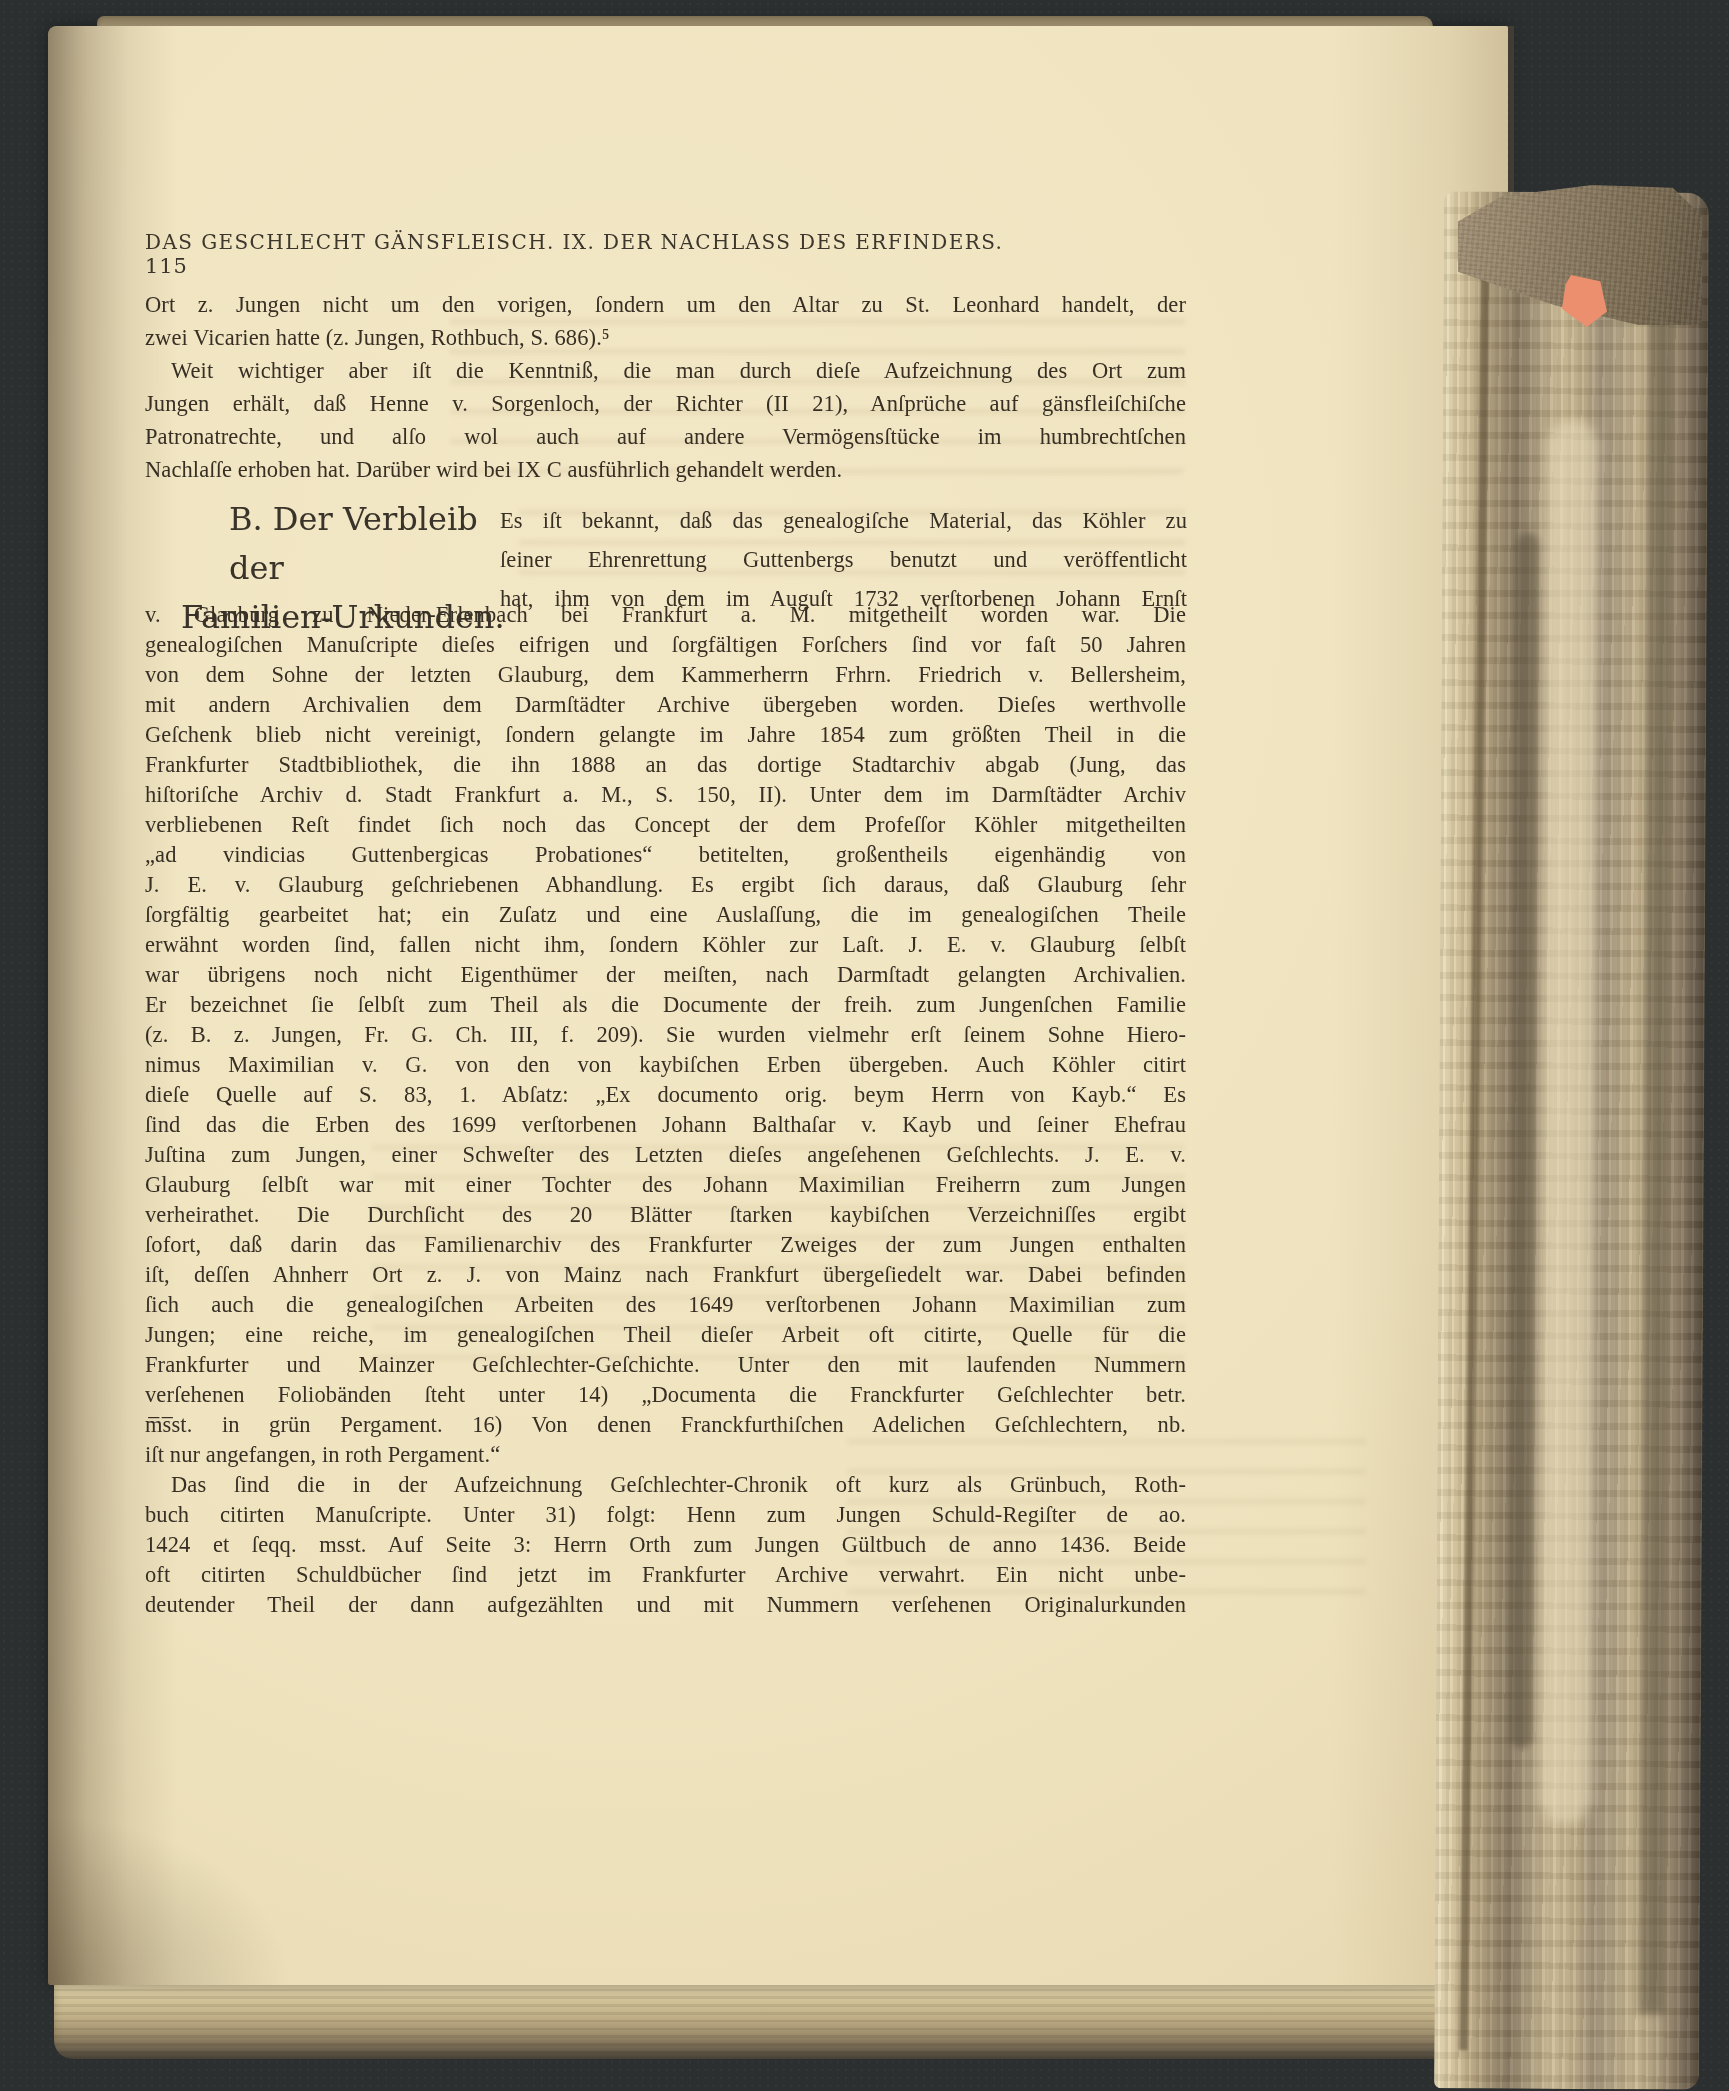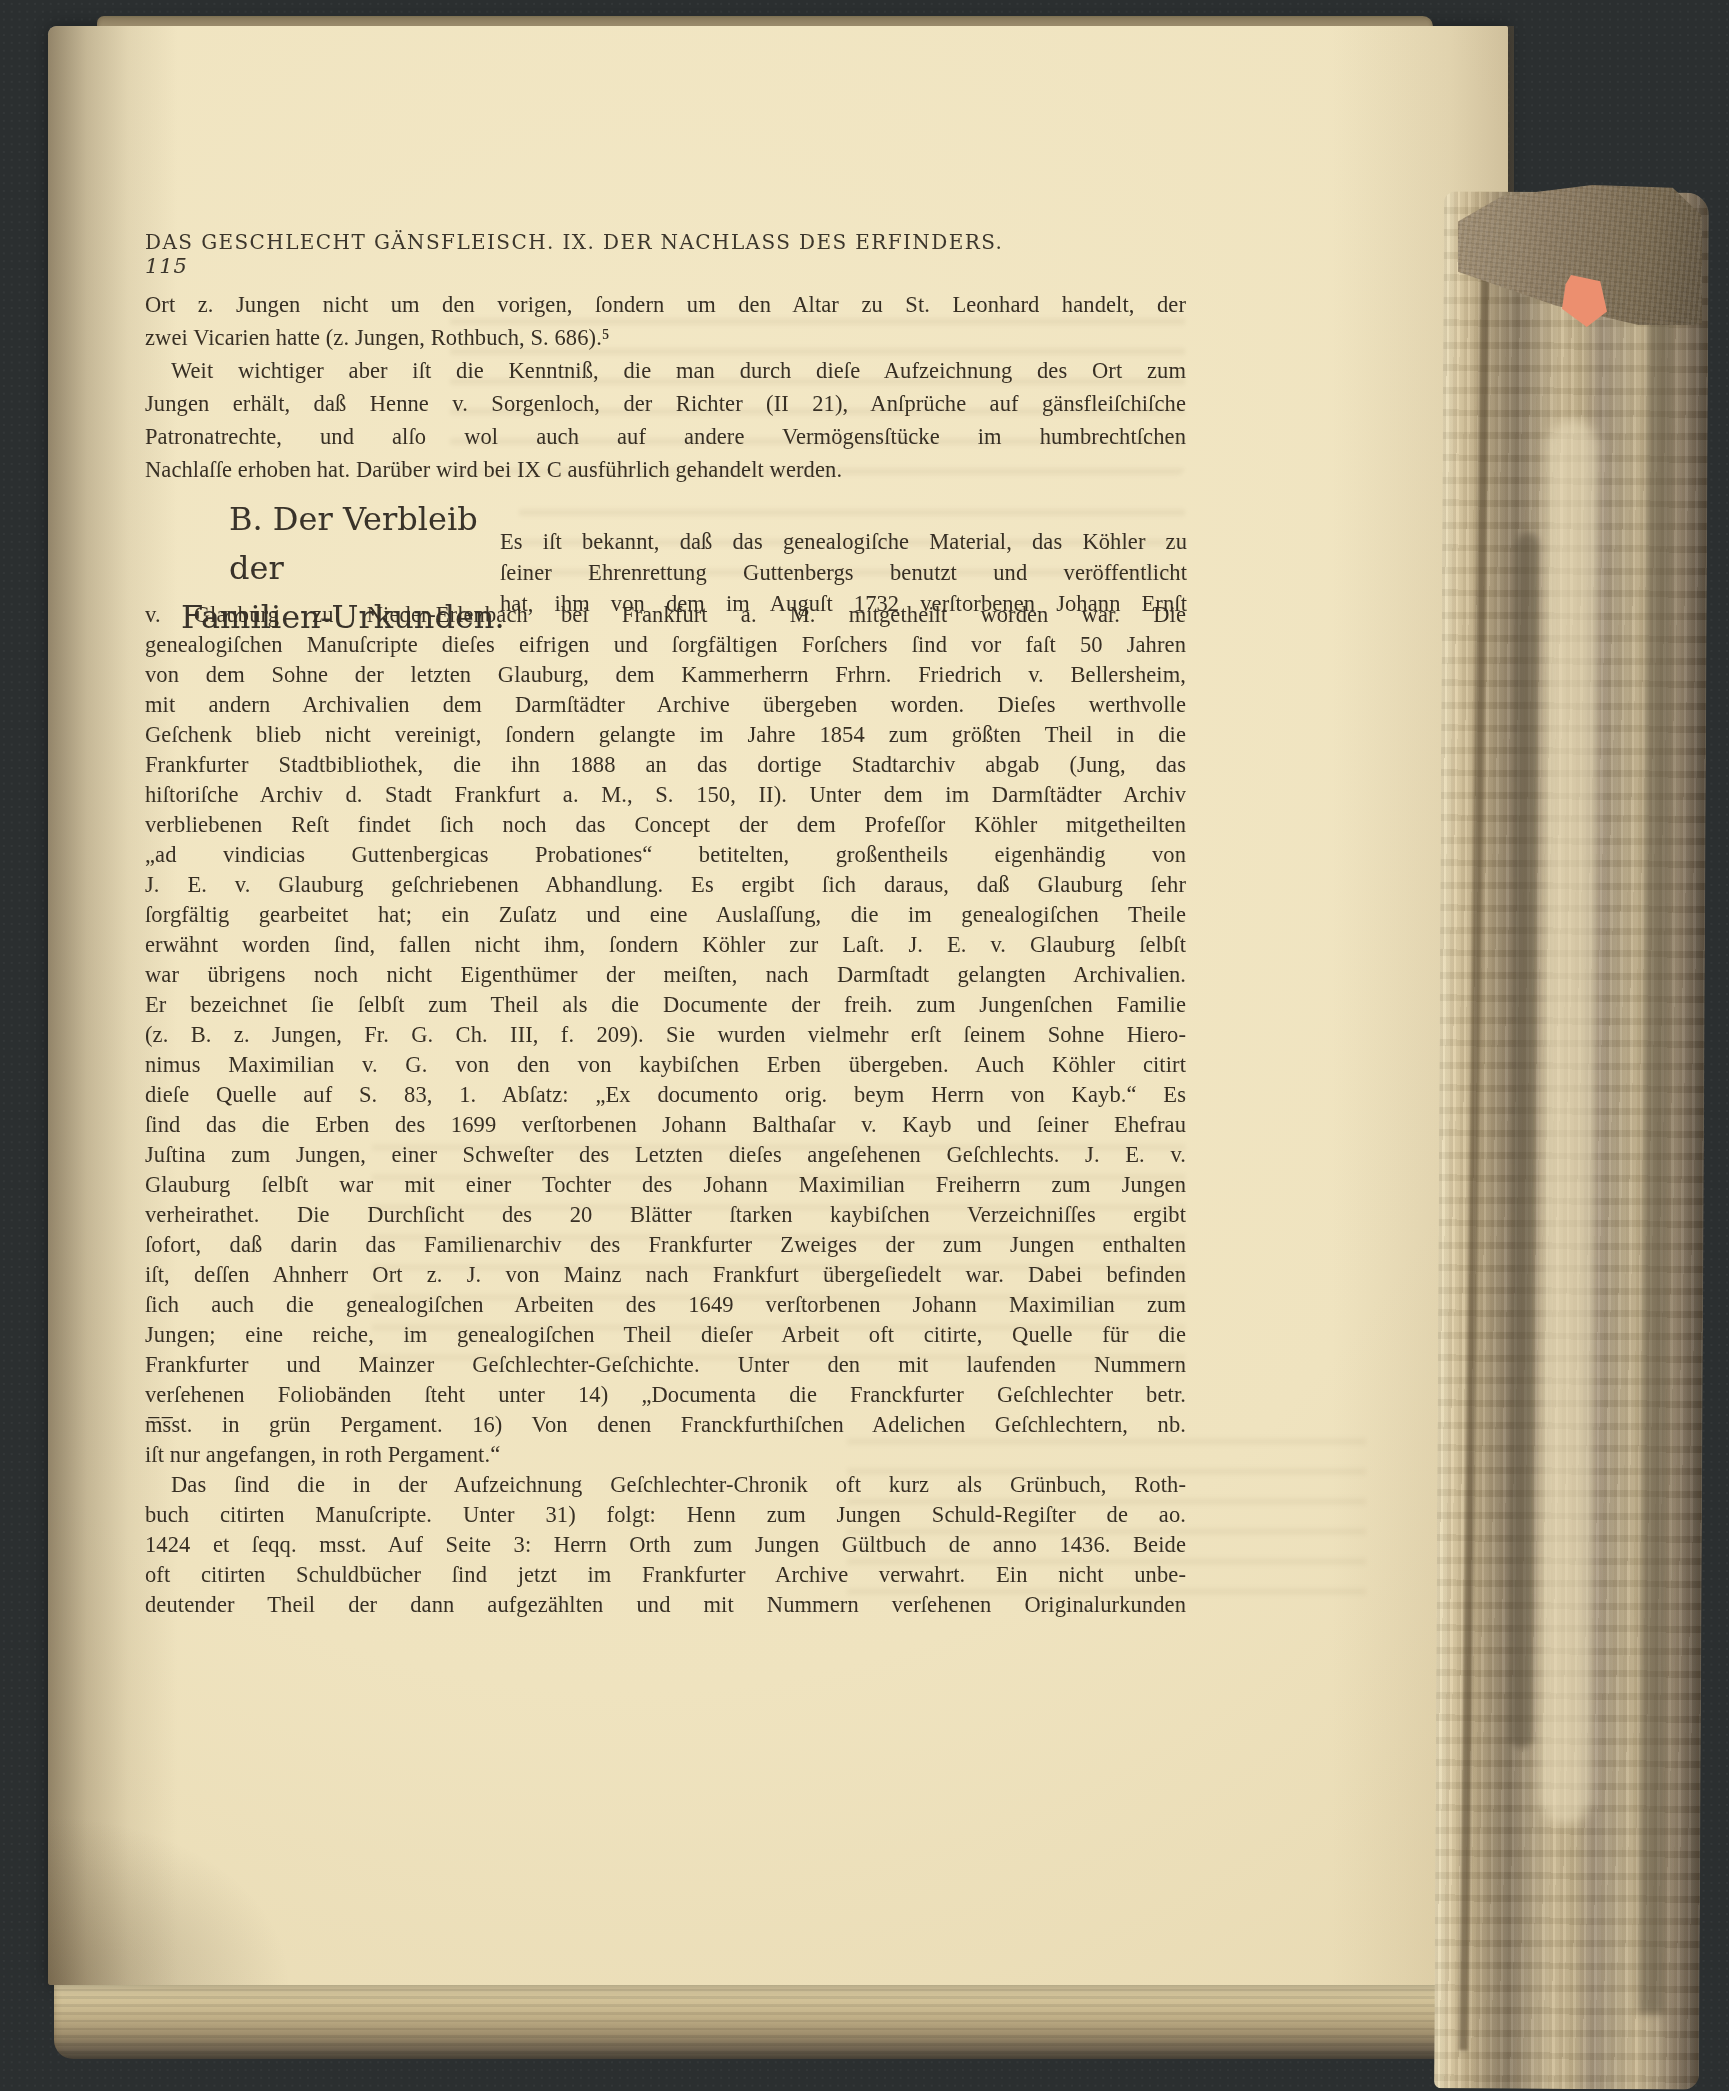--- a/index.html
+++ b/index.html
@@ -79,29 +79,29 @@
   }
   #ghost1{left:450px;top:298px;width:735px;height:177px;}
   #ghost2{left:519px;top:489px;width:666px;height:104px;}
   #ghost3{left:372px;top:1124px;width:813px;height:259px;opacity:0.25;}
   #ghost4{left:847px;top:1418px;width:519px;height:199px;opacity:0.28;}
   #runhead{
     position:absolute;left:145px;top:230px;width:1041px;z-index:6;
     display:flex;justify-content:space-between;align-items:baseline;
     font-size:20px;letter-spacing:1.4px;color:#3c362c;flex-direction:column;
   }
-  #runhead .pageno{font-size:21px;letter-spacing:0.9px;font-style:italic;}
+  #runhead .pageno{font-size:21px;letter-spacing:0.9px;}
   #side-head{
     position:absolute;left:145px;top:495px;width:350px;z-index:6;
     font-size:32px;line-height:49px;color:#39332a;margin-left:36px;
   }
   #side-head .sh1{padding-left:48px;}
   .textblock{position:absolute;z-index:6;font-size:22.5px;letter-spacing:0.1px;color:#372f24;}
   #block-top{left:145px;top:288px;width:1041px;line-height:33px;}
-  #intro-block{left:500px;top:501px;width:687px;line-height:31px;margin-top:25px;}
+  #intro-block{left:500px;top:501px;width:687px;line-height:39px;}
   #body-block{left:145px;top:600px;width:1041px;line-height:30px;}
   .line{text-align:justify;text-align-last:justify;text-justify:inter-word;font-family:Liberation Serif, serif;}
   .line.nj{text-align-last:left;}
   .line.ind{text-indent:26px;}
 </style>
 </head>
 <body>
 
 <div class="top-pages"></div>
 <div class="bottom-pages"></div>

